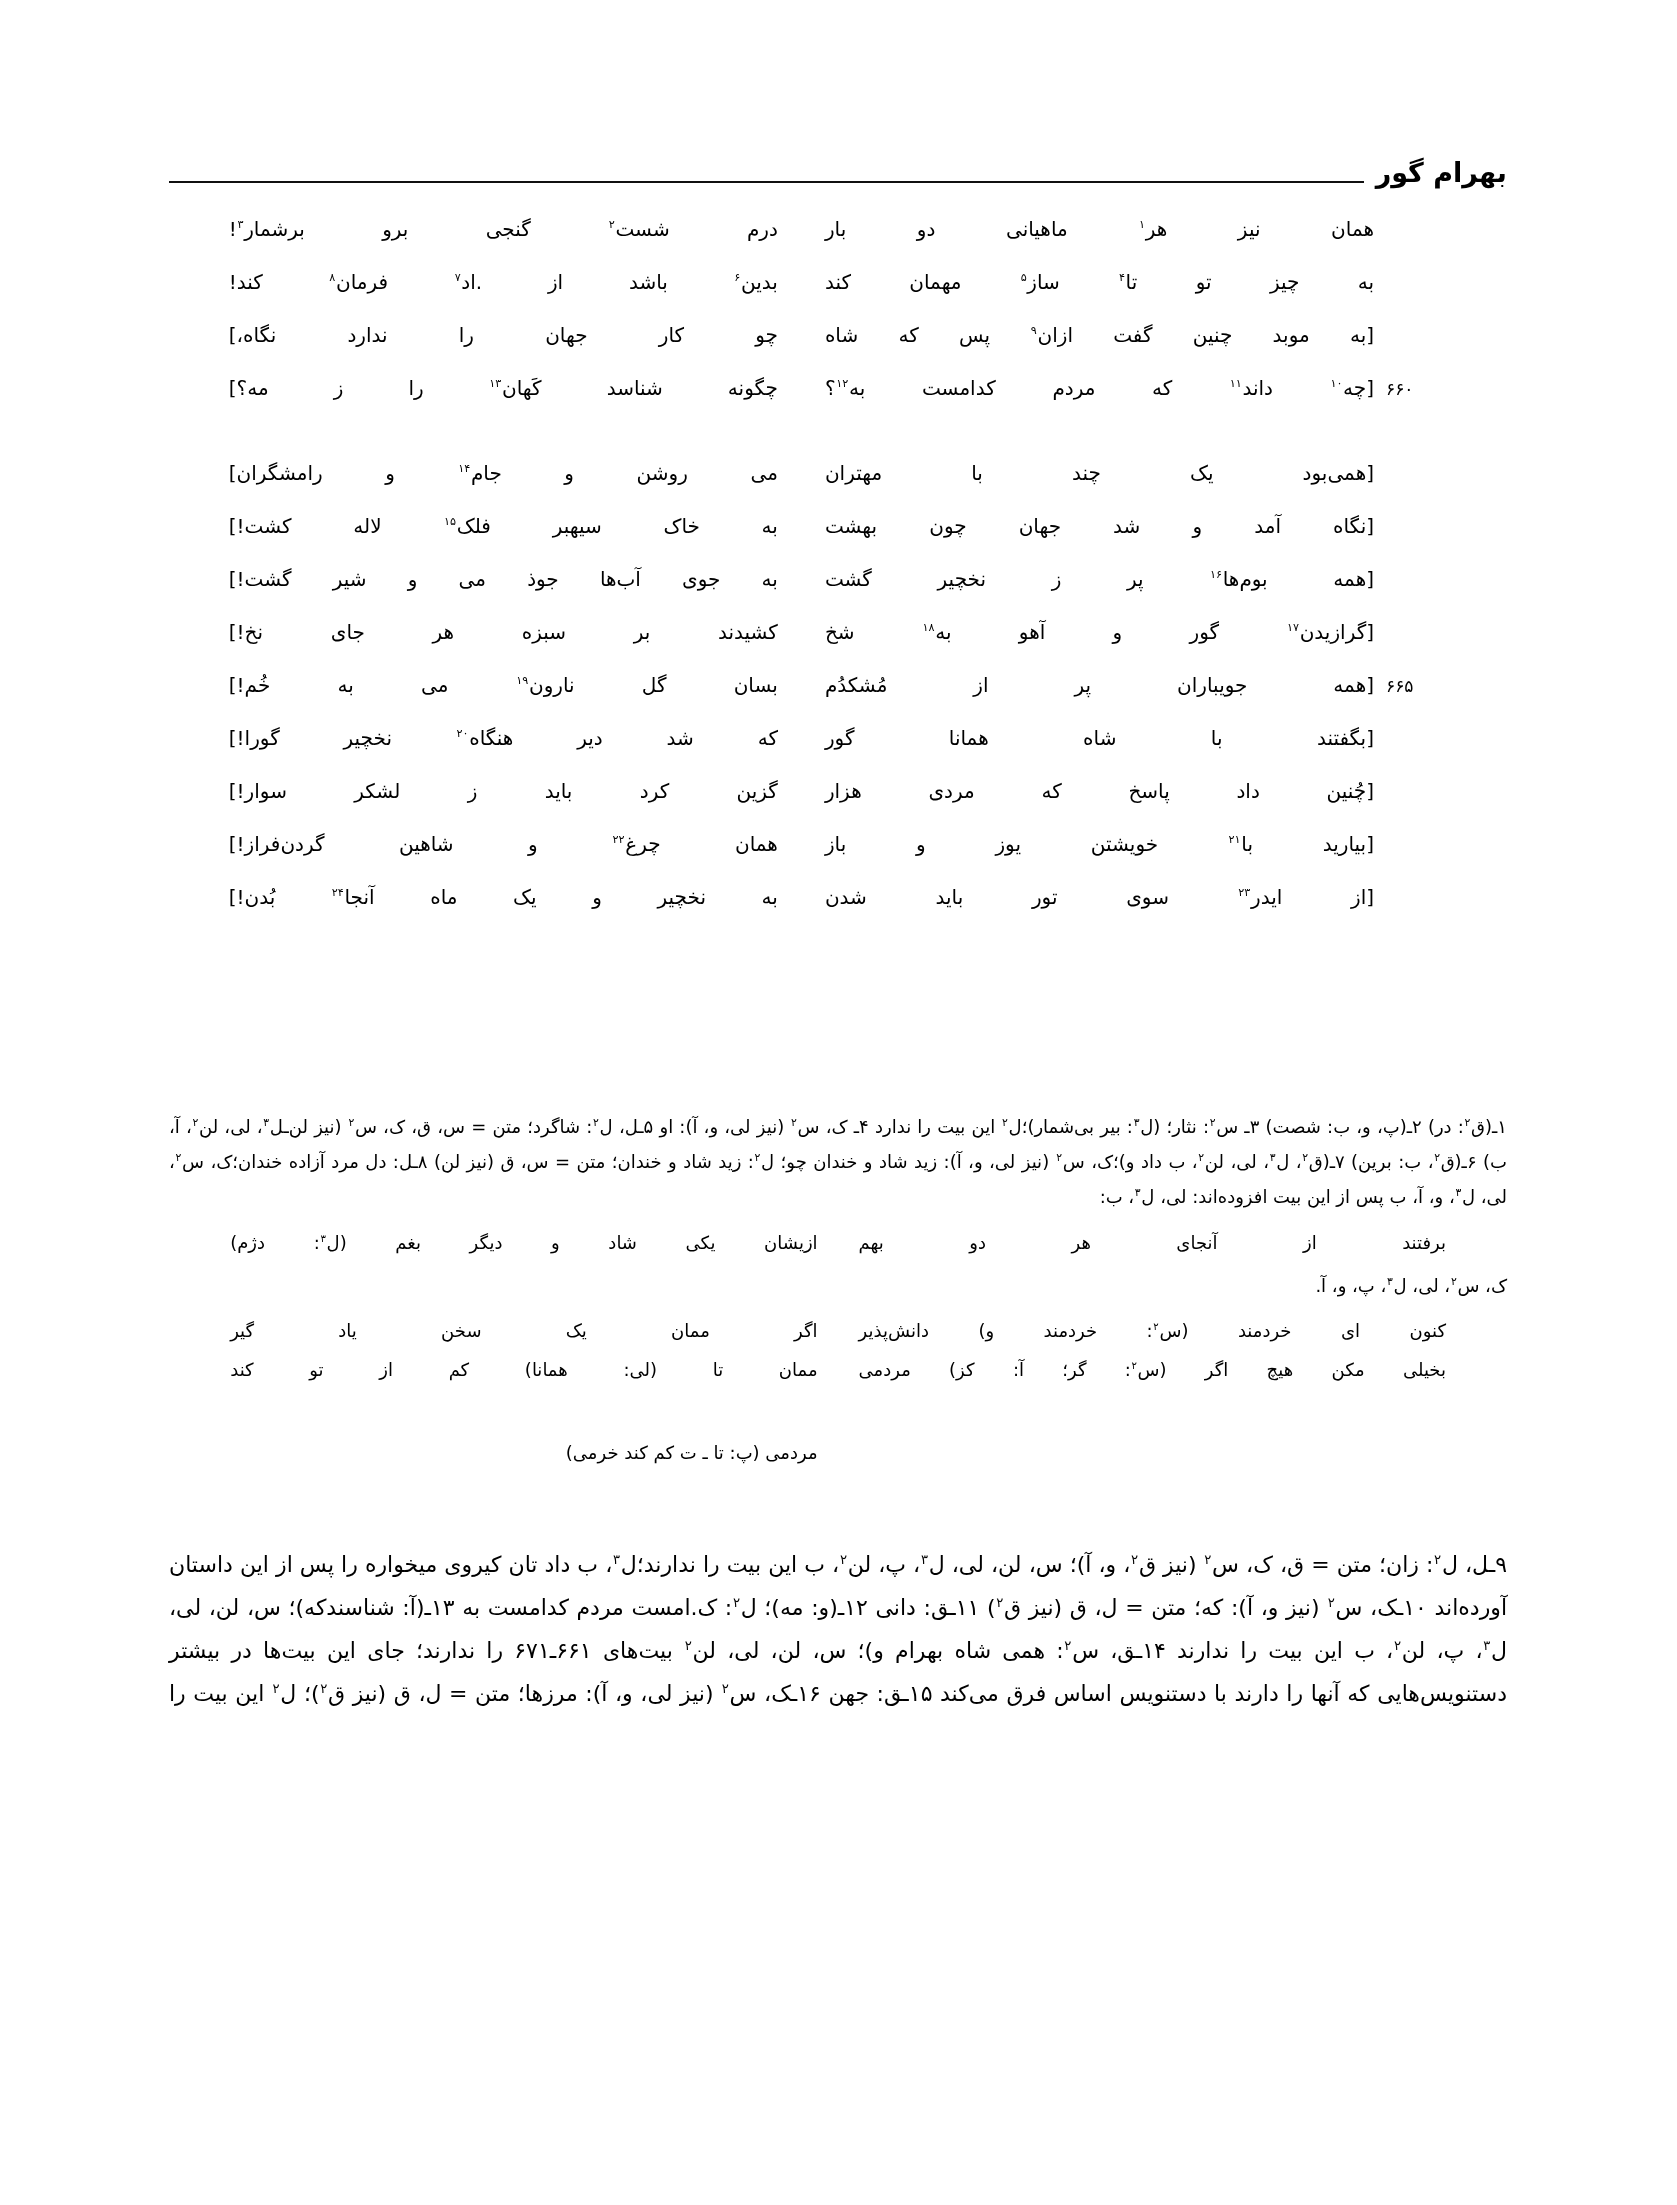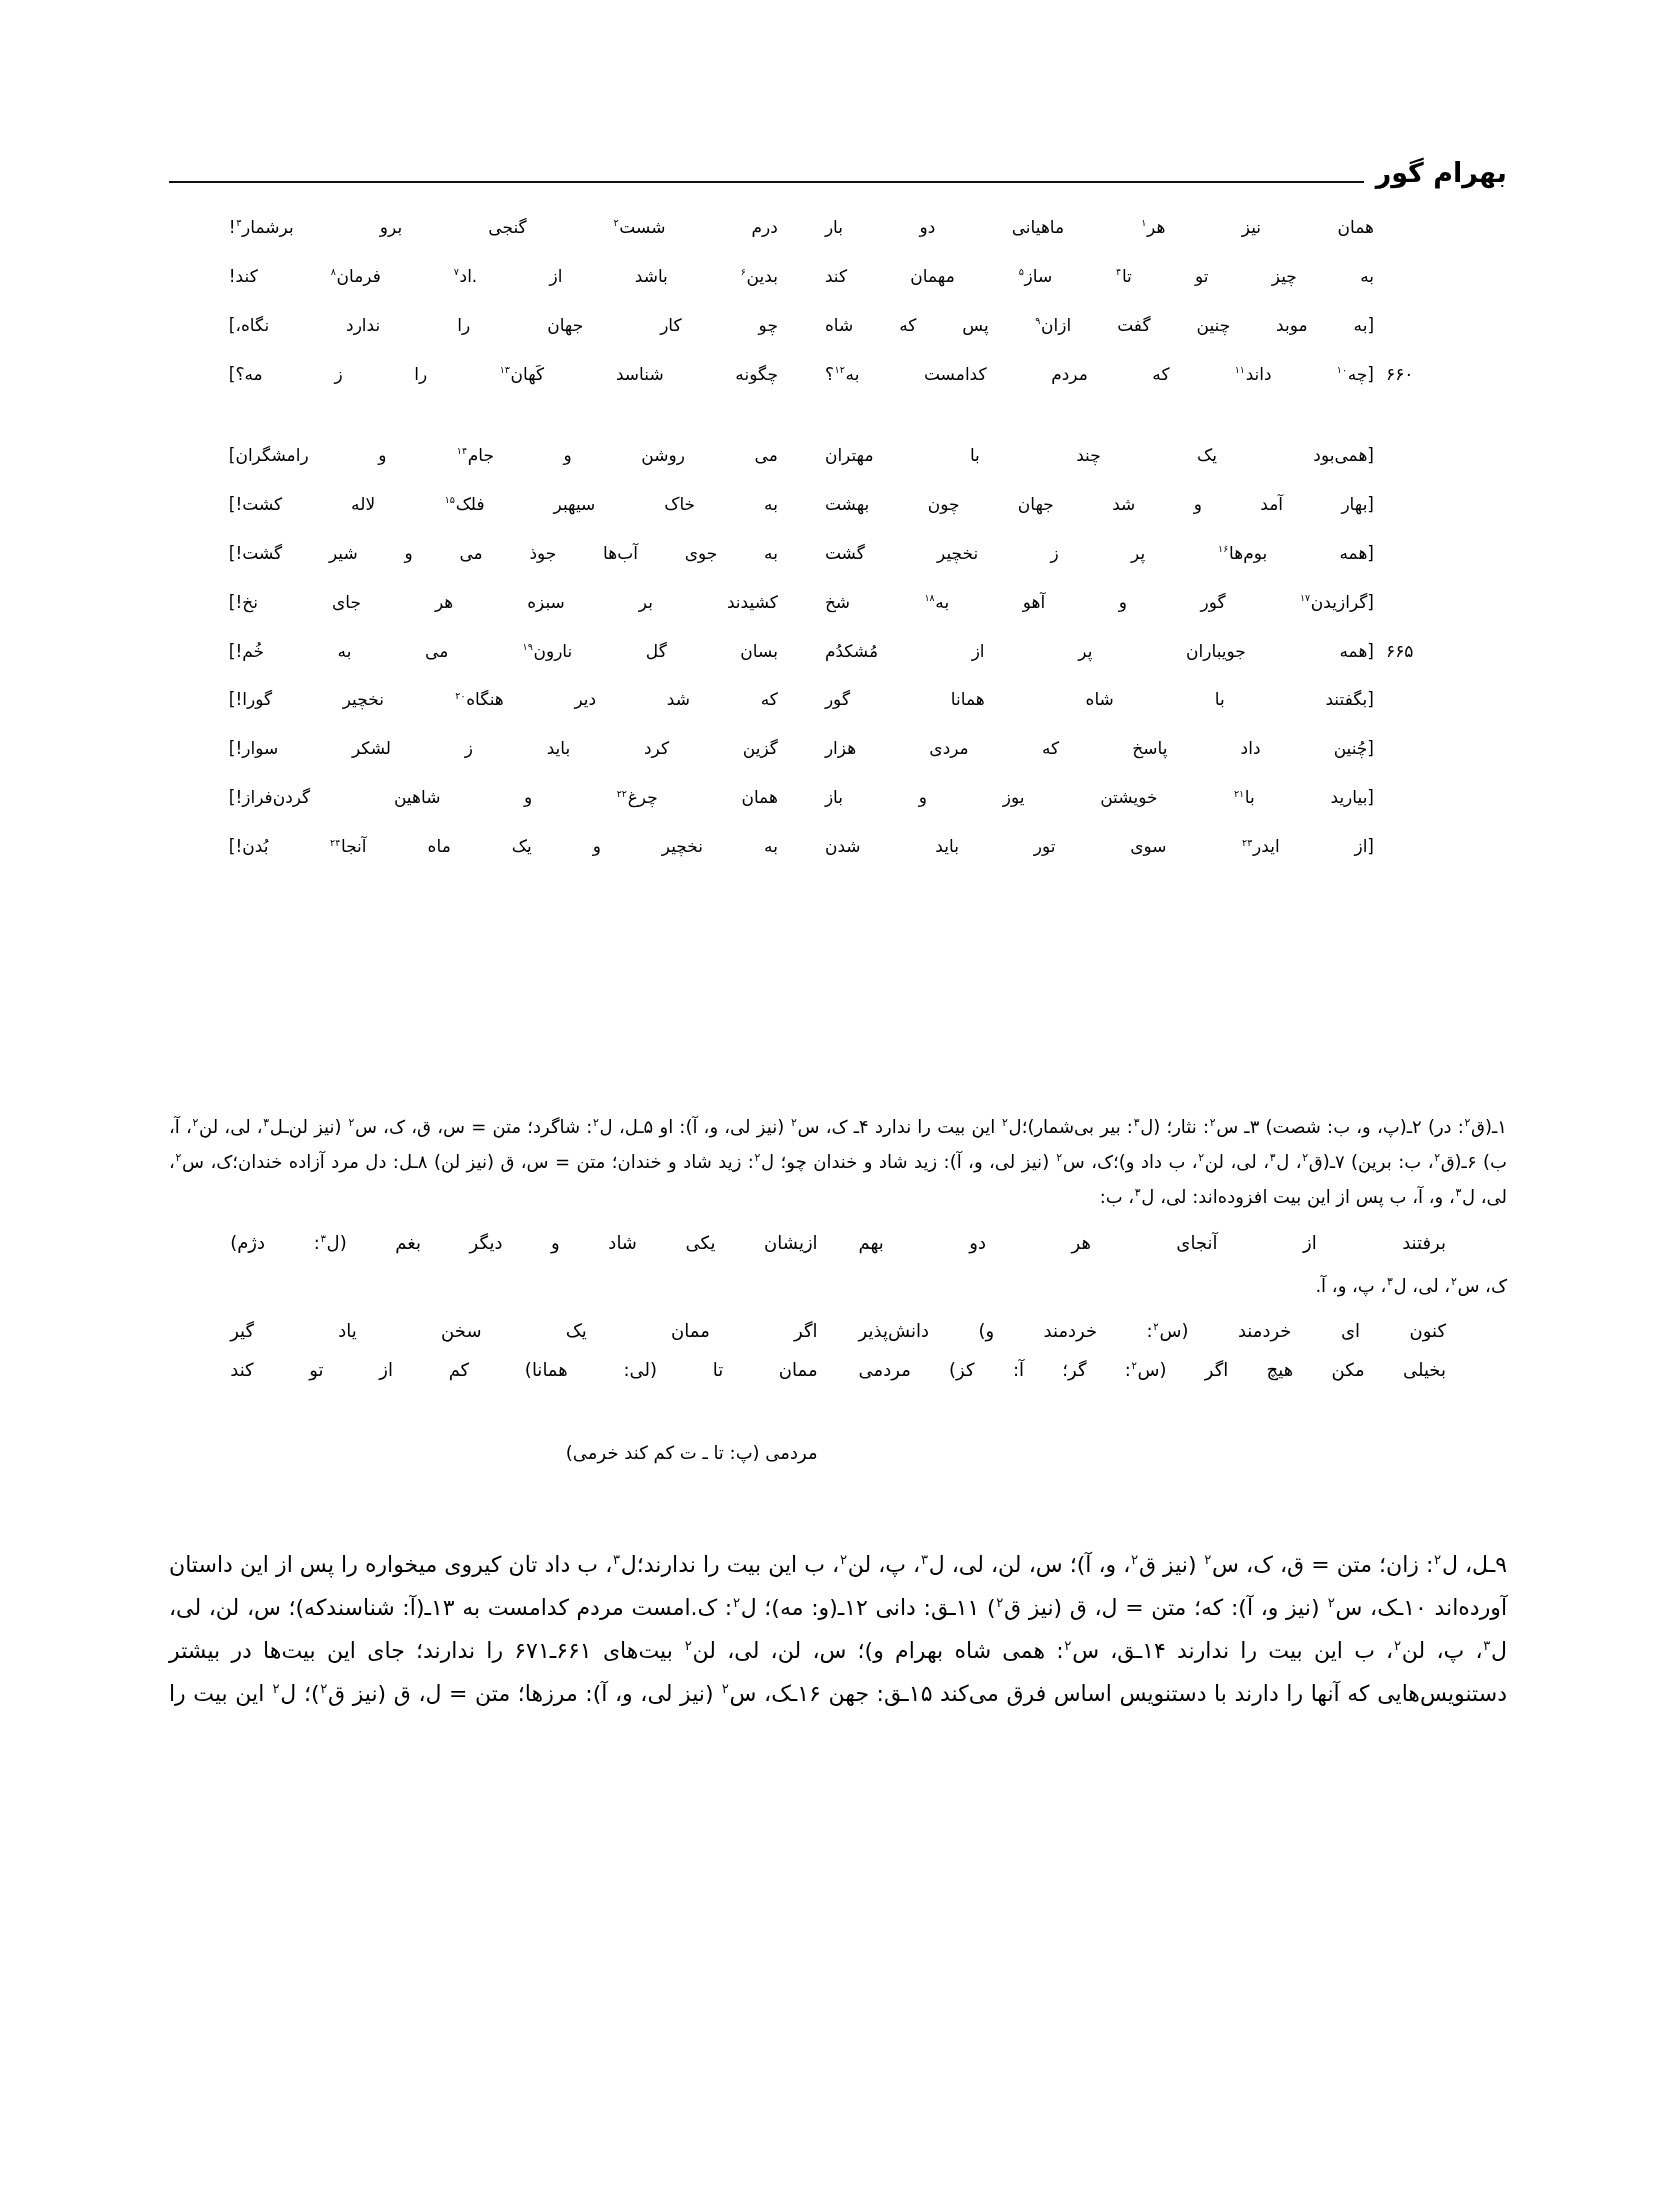--- a/index.html
+++ b/index.html
@@ -72,21 +72,21 @@
     flex: 0 0 80px;
     font-size: 17px;
     text-align: left;
     padding-left: 12px;
     box-sizing: border-box;
     line-height: 1.35;
     white-space: nowrap;
   }
   .hemi {
     flex: 1 1 0;
-    font-size: 17px;
+    font-size: 20px;
     line-height: 1.35;
     white-space: nowrap;
     overflow: visible;
   }
   .hemi-r {
     text-align: justify;
     text-align-last: justify;
     padding-left: 47px;
   }
   .hemi-l {
@@ -211,21 +211,21 @@
         </div>
       </div>
     <div class="stanza" id="stanza-1">
         <div class="beyt">
           <div class="beyt-num"></div>
           <div class="hemi hemi-r">[همی‌بود یک چند با مهتران</div>
           <div class="hemi hemi-l">می روشن و جام<sup class="fn">۱۴</sup> و رامشگران]</div>
         </div>
         <div class="beyt">
           <div class="beyt-num"></div>
-          <div class="hemi hemi-r">[بهار آمد و شد جهان چون بهشت</div>
+          <div class="hemi hemi-r">[نگاه آمد و شد جهان چون بهشت</div>
           <div class="hemi hemi-l">به خاک سیهبر فلک<sup class="fn">۱۵</sup> لاله کشت!]</div>
         </div>
         <div class="beyt">
           <div class="beyt-num"></div>
           <div class="hemi hemi-r">[همه بوم‌ها<sup class="fn">۱۶</sup> پر ز نخچیر گشت</div>
           <div class="hemi hemi-l">به جوی آب‌ها جوذ می و شیر گشت!]</div>
         </div>
         <div class="beyt">
           <div class="beyt-num"></div>
           <div class="hemi hemi-r">[گرازیدن<sup class="fn">۱۷</sup> گور و آهو به<sup class="fn">۱۸</sup> شخ</div>

